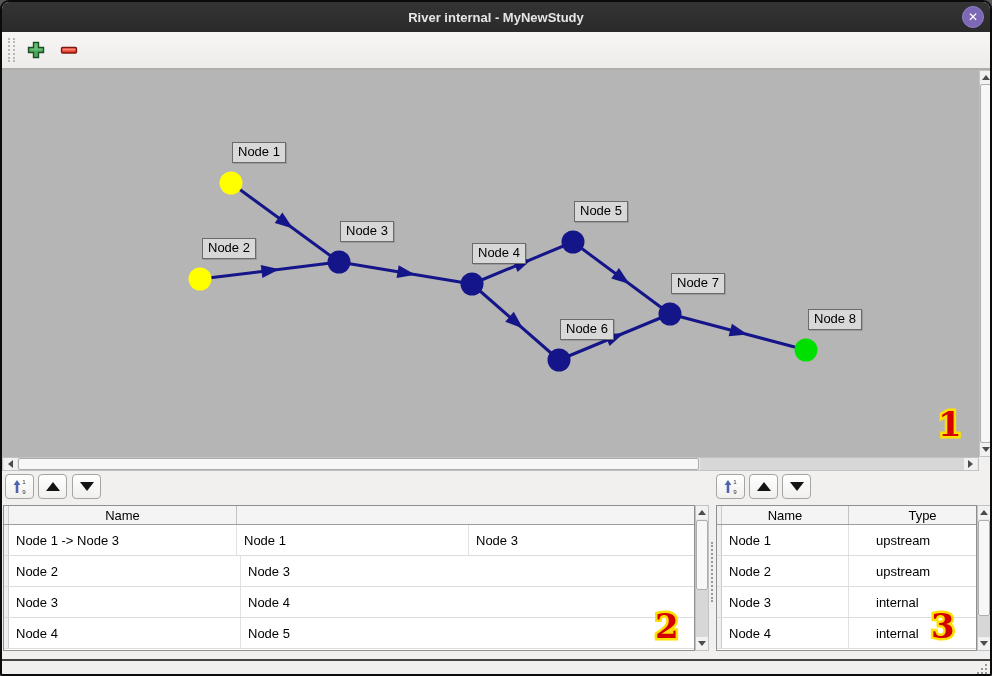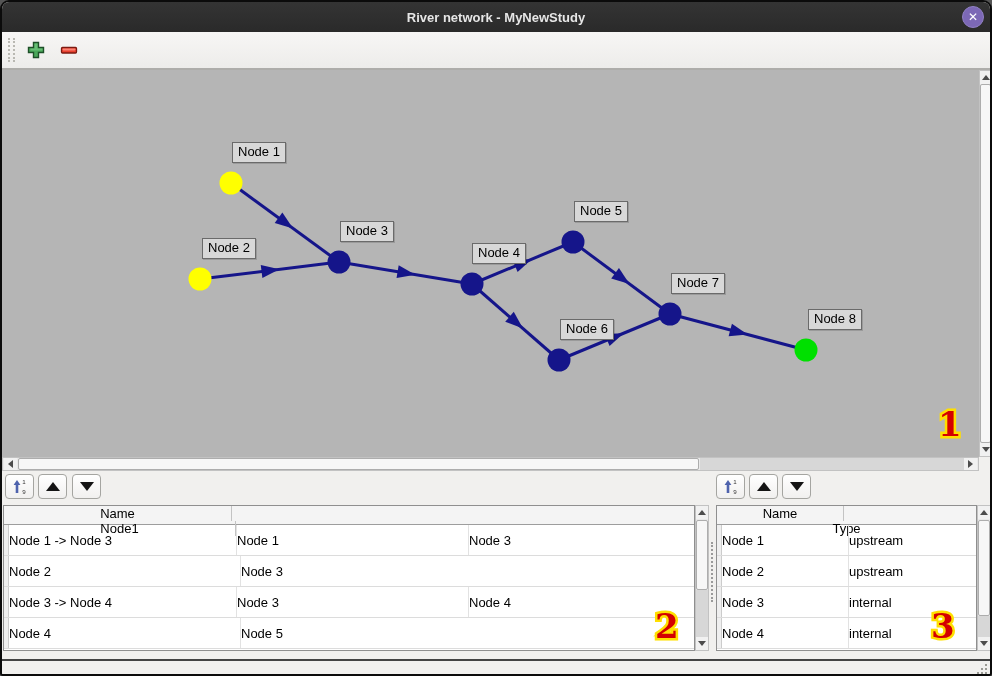--- a/index.html
+++ b/index.html
@@ -35,45 +35,45 @@
   .tri-left{width:0;height:0;border-top:4px solid transparent;border-bottom:4px solid transparent;border-right:5px solid #4c4c4c;}
   .tri-right{width:0;height:0;border-top:4px solid transparent;border-bottom:4px solid transparent;border-left:5px solid #4c4c4c;}
   
   .pane-btn{position:absolute;top:472px;width:29px;height:25px;box-sizing:border-box;
     background:linear-gradient(#ffffff,#f1f0ef);border:1px solid #a5a5a1;border-radius:4px;
     display:flex;align-items:center;justify-content:center;}
   .tri-up-lg{width:0;height:0;border-left:7px solid transparent;border-right:7px solid transparent;border-bottom:9px solid #141414;}
   .tri-down-lg{width:0;height:0;border-left:7px solid transparent;border-right:7px solid transparent;border-top:9px solid #141414;}
   
   .table{position:absolute;top:503px;height:146px;background:#fff;border:1px solid #8f8f8f;box-sizing:border-box;overflow:hidden;}
-  .thead{display:flex;height:18px;background:#f4f4f4;border-bottom:1px solid #9d9d9d;font-size:13px;flex-direction:column;}
+  .thead{display:flex;height:18px;background:#f4f4f4;border-bottom:1px solid #9d9d9d;font-size:13px;}
   .th{display:flex;align-items:center;justify-content:center;border-right:1px solid #c3c3c3;box-sizing:border-box;}
   .tr{display:flex;height:30px;border-bottom:1px solid #dcdcdc;font-size:13px;background:#fff;}
-  .td{display:flex;align-items:center;padding-left:0;border-right:1px solid #e2e2e2;box-sizing:border-box;white-space:nowrap;overflow:hidden;}
+  .td{display:flex;align-items:center;padding-left:7px;border-right:1px solid #e2e2e2;box-sizing:border-box;white-space:nowrap;overflow:hidden;}
   .stub{width:4px;background:#efefef;border-right:1px solid #cccccc;}
   .lt .c0{width:228px;} .lt .c1{width:232px;} .lt .c2{flex:1;border-right:none;}
-  .rt .c0{width:127px;} .rt .c1{flex:1;border-right:none;}
+  .rt .c0{width:127px;} .rt .c1{flex:1;border-right:none;margin-left:20px;}
   .splitter{position:absolute;left:709px;top:540px;width:3px;height:60px;border-left:2px dotted #9a9a9a;border-right:2px dotted #9a9a9a;}
   
   .dark-line{position:absolute;top:657px;left:0;right:0;height:2px;background:#434343;}
   .statusbar{position:absolute;top:659px;left:0;right:0;height:15px;background:#f1f0ee;}
   .resize-grip{position:absolute;right:3px;bottom:2px;width:12px;height:10px;}
   .resize-grip i{position:absolute;width:2px;height:2px;background:#9a9a94;}
   
   .ann{position:absolute;font-family:"DejaVu Serif",serif;font-weight:bold;font-size:34px;line-height:1;}
   .ann .o{position:absolute;left:0;top:0;color:#ffdf00;-webkit-text-stroke:5px #ffdf00;}
   .ann .f{position:relative;color:#d40000;}
 </style>
 </head>
 <body>
 
 <div class="window">
 
   <div class="titlebar">
-    <span class="title-text">River network - MyNewStudy</span>
+    <span class="title-text">River internal - MyNewStudy</span>
     <div class="close-btn">
       <span>✕</span>
     </div>
   </div>
 
   <div class="toolbar">
     <div class="grip"></div>
     <div class="tool-ic">
       <svg width="18" height="18" viewBox="0 0 18 18">
         <path d="M6.5 1.5 h5 v5 h5 v5 h-5 v5 h-5 v-5 h-5 v-5 h5 z" fill="#4aa85a" stroke="#1e4f28" stroke-width="1.4"></path>
@@ -166,37 +166,35 @@
       <div class="tri-up-lg"></div>
     </div>
   <div class="pane-btn" style="left:780px;">
       <div class="tri-down-lg"></div>
     </div>
 
   <div class="table lt" style="left:1px;width:692px;">
     <div class="thead">
       <div class="stub"></div>
       <div class="th c0">Name</div>
-      <div class="th c1">Node1</div>
     </div>
     <div id="reaches-body">
         <div class="tr">
           <div class="stub"></div>
           <div class="td c0">Node 1 -&gt; Node 3</div>
           <div class="td c1">Node 1</div>
           <div class="td c2">Node 3</div>
         </div>
         <div class="tr">
           <div class="stub"></div>
           <div class="td c1">Node 2</div>
           <div class="td c2">Node 3</div>
         </div>
         <div class="tr">
           <div class="stub"></div>
-          <div class="td c0">Node 3 -&gt; Node 4</div>
           <div class="td c1">Node 3</div>
           <div class="td c2">Node 4</div>
         </div>
         <div class="tr">
           <div class="stub"></div>
           <div class="td c1">Node 4</div>
           <div class="td c2">Node 5</div>
         </div>
       </div>
   </div>

